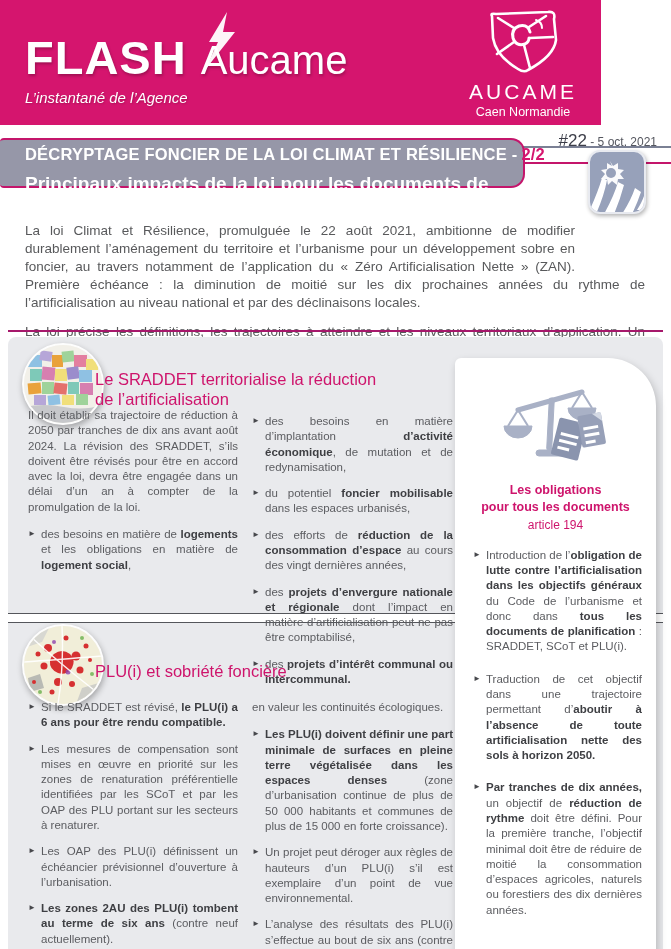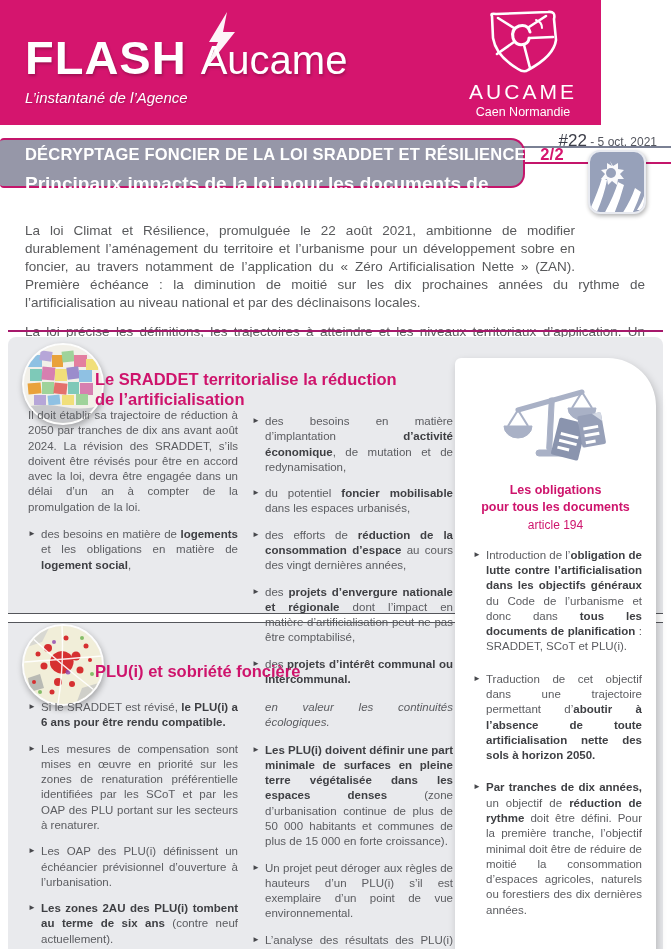--- a/index.html
+++ b/index.html
@@ -61,35 +61,35 @@
   .block2 { position:absolute; left:8px; top:622px; width:655px; height:327px; background:#e9eaed; border-top:1.5px solid #54565b; }
 
   .circle-img {
     position:absolute; width:82px; height:82px; border-radius:50%;
     border:2px solid #fdfdfd; background:#f4f2ec; overflow:hidden;
     box-shadow:1px 3px 6px rgba(0,0,0,.3);
   }
   .circle1 { left:22px; top:343px; }
   .circle2 { left:22px; top:624px; }
 
-  .sec-title { position:absolute; color:#ce146c; font-weight:700; font-size:16.5px; line-height:1.2; }
+  .sec-title { position:absolute; color:#ce146c; font-weight:400; font-size:16.5px; line-height:1.2; }
   .sec1-title { left:95px; top:370px; }
   .sec2-title { left:95px; top:662px; }
 
   
   .cols { position:absolute; font-size:11.5px; color:#5b5c60; line-height:1.33; text-align:justify; }
   .s1c1 { left:28px; top:408px; width:210px; }
   .s1c2 { left:252px; top:414px; width:201px; }
   .s2c1 { left:28px; top:700px; width:210px; }
   .s2c2 { left:252px; top:700px; width:201px; }
   .cols p { margin-bottom:12px; }
   .bullet { display:flex; margin-bottom:11px; }
   .bullet .blt { flex:0 0 13px; font-size:8px; color:#47484c; padding-top:2px; }
   .bullet .btxt { flex:1; }
-  .cont { margin-left:13px; margin-bottom:11px;font-style:italic; }
+  .cont { margin-bottom:11px; }
 
   
   .side-card {
     position:absolute; left:455px; top:358px; width:201px; height:669px;
     background:#fff; border-radius:6px 48px 24px 24px;
     box-shadow:2px 4px 8px rgba(0,0,0,.22);
   }
   .side-icon { display:block; margin:22px auto 6px auto; }
   .side-title { text-align:center; color:#ce146c; font-weight:800; font-size:12.5px; line-height:1.35; }
   .side-article { text-align:center; color:#ce146c; font-size:12px; margin-top:2px; }
@@ -133,21 +133,21 @@
   </div>
 
   <div class="issue-line">
     <span class="issue-num">#22</span><span> - 5 oct. 2021</span>
   </div>
   <div class="rule-slate"></div>
   <div class="rule-magenta"></div>
 
   <div class="ribbon">
     <div class="ribbon-title">
-      <span>DÉCRYPTAGE FONCIER DE LA LOI SRADDET ET RÉSILIENCE -</span><span class="suffix">2/2</span>
+      <span>DÉCRYPTAGE FONCIER DE LA LOI CLIMAT ET RÉSILIENCE -</span><span class="suffix">2/2</span>
     </div>
     <div class="ribbon-sub">Principaux impacts de la loi pour les documents de planification</div>
   </div>
 
   <div class="field-icon">
     <svg width="54" height="60" viewBox="0 0 54 60">
       <g fill="#ffffff">
         <path d="M20,9 l3,5 5,-3 0,6 6,1 -4,4 4,5 -6,0 -1,6 -5,-4 -4,4 -1,-6 -6,0 4,-5 -4,-4 6,-1 0,-6 5,3 z" opacity=".95"></path>
         <circle cx="21" cy="21" r="5" fill="#97a1ba"></circle>
         <path d="M-2,62 Q8,40 12,26 L17,28 Q14,44 6,62 Z"></path>

